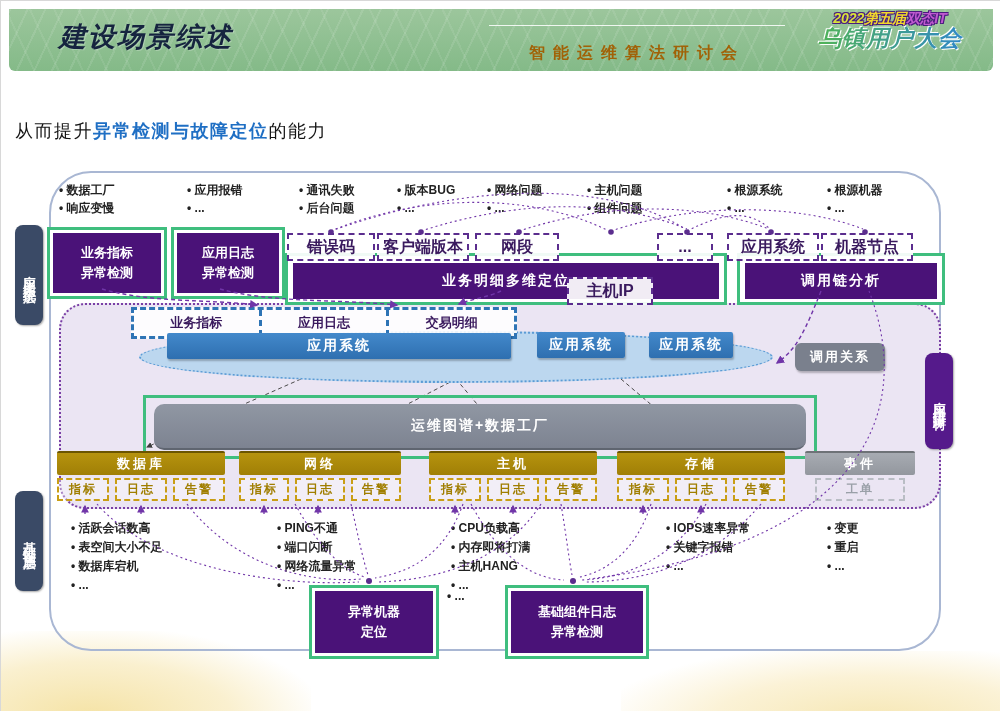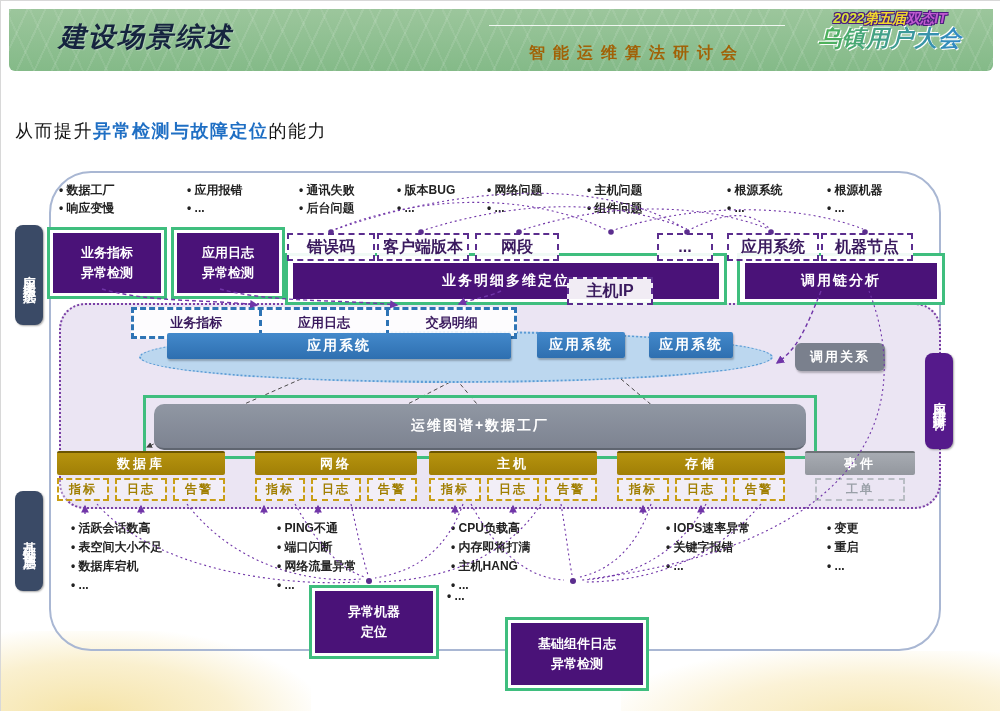--- a/index.html
+++ b/index.html
@@ -177,21 +177,21 @@
   </div>
 
   <div class="abs grp" style="left:56px;top:450px;width:168px;">
     <div class="ghead">数据库</div>
     <div class="gsubs">
       <div class="gsub">指标</div>
       <div class="gsub">日志</div>
       <div class="gsub">告警</div>
     </div>
   </div>
-  <div class="abs grp" style="left:238px;top:450px;width:162px;margin-left:16px;">
+  <div class="abs grp" style="left:238px;top:450px;width:162px;">
     <div class="ghead">网络</div>
     <div class="gsubs">
       <div class="gsub">指标</div>
       <div class="gsub">日志</div>
       <div class="gsub">告警</div>
     </div>
   </div>
   <div class="abs grp" style="left:428px;top:450px;width:168px;">
     <div class="ghead">主机</div>
     <div class="gsubs">
@@ -242,21 +242,21 @@
     <div class="bul">...</div>
   </div>
 
   <div class="abs gbox" style="left:308px;top:584px;width:118px;height:62px;z-index:5;">
     <div class="pfill">
         <span>异常机器</span>
         <span>定位</span>
       </div>
   </div>
   <div class="abs bul" style="left:446px;top:586px;z-index:5;">...</div>
-  <div class="abs gbox" style="left:504px;top:616px;width:132px;height:62px;z-index:5;">
+  <div class="abs gbox" style="left:504px;top:584px;width:132px;height:62px;z-index:5;">
     <div class="pfill">
         <span>基础组件日志</span>
         <span>异常检测</span>
       </div>
   </div>
 
   <svg id="svgOver" class="lines">
     <defs>
       <marker id="arrP" markerWidth="8" markerHeight="8" refX="5" refY="3" orient="auto">
           <path d="M0,0 L6,3 L0,6 z" fill="#7035a8"></path>

